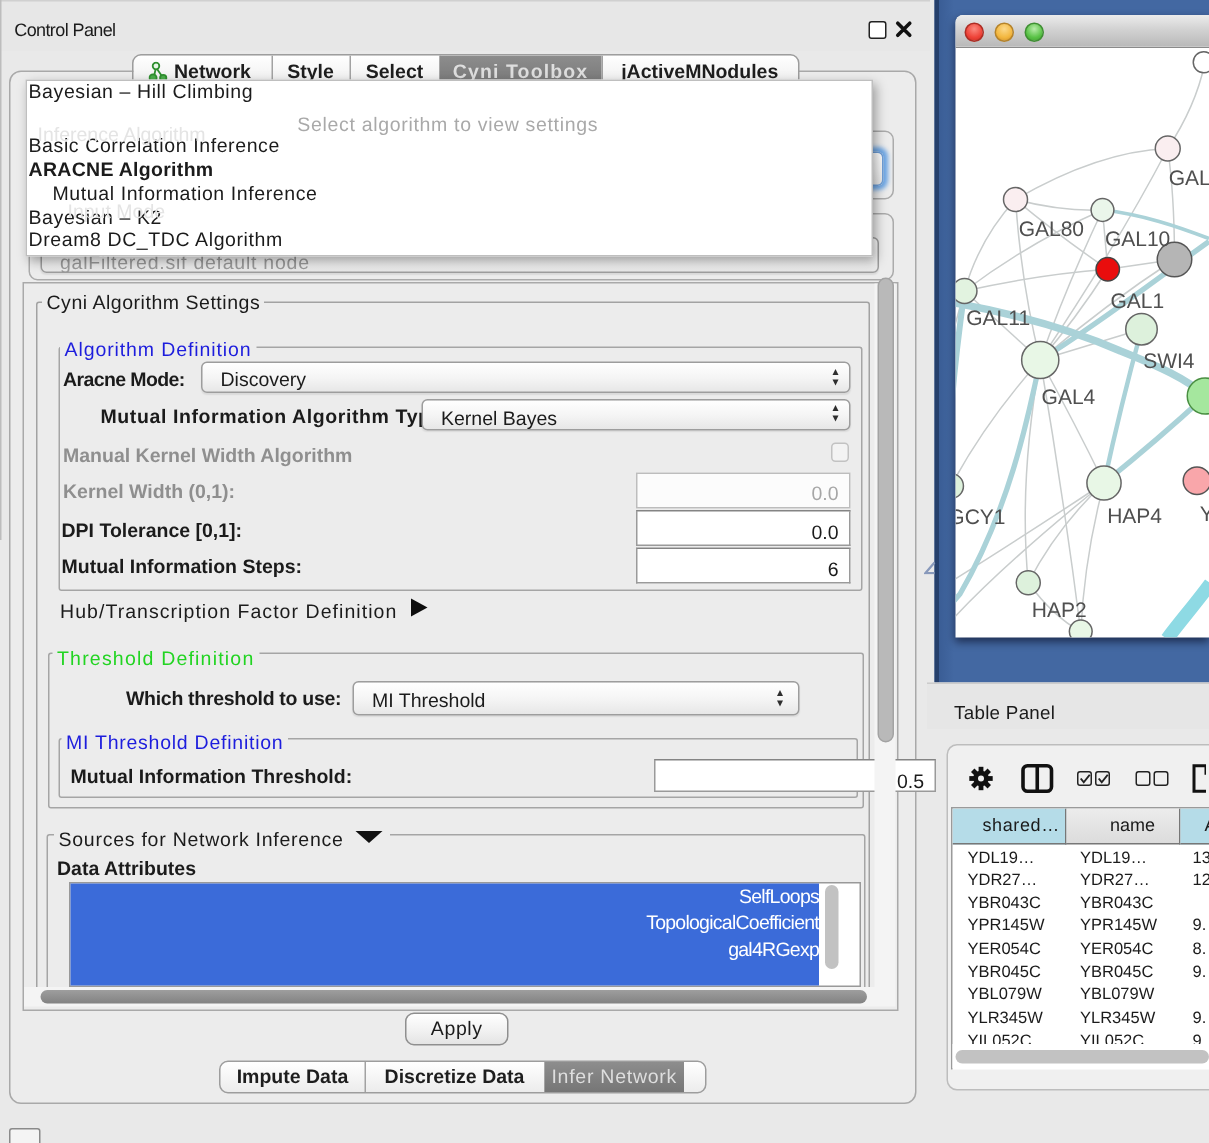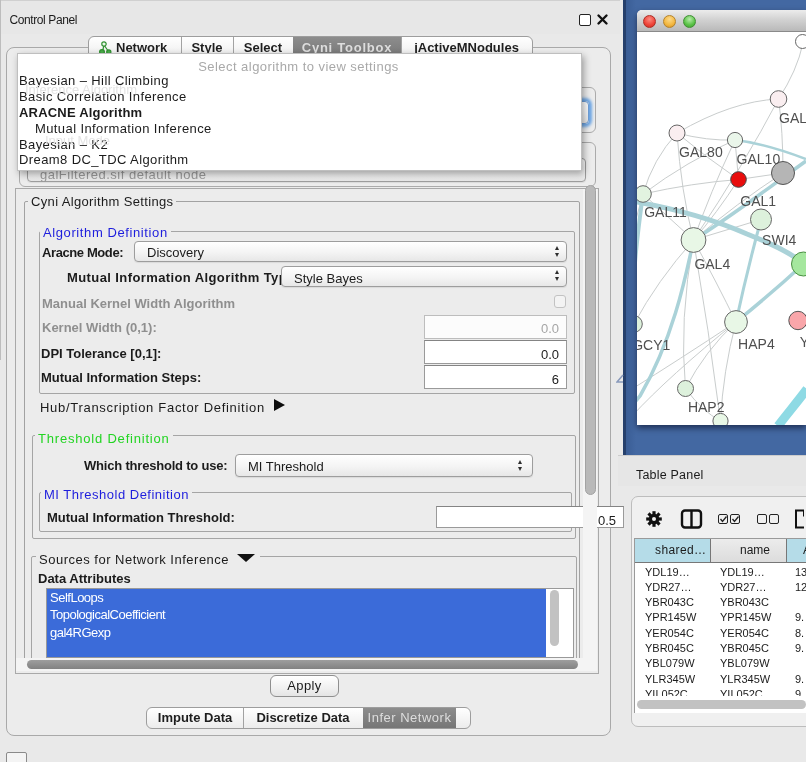--- a/index.html
+++ b/index.html
@@ -265,21 +265,21 @@
 
 <div class="abs b" style="left:42px;top:245px;letter-spacing:-0.4px;">Aracne Mode:</div>
 <div class="combo" style="left:134px;top:241px;width:431px;height:19px;">
     <span class="ct" style="top:3px;">Discovery</span>
   <div class="arr up" style="right:7px;top:4px;"></div>
     <div class="arr dn" style="right:7px;top:11px;"></div>
   </div>
 
 <div class="abs b" style="left:41px;top:270px;letter-spacing:0.4px;margin-left:26px;">Mutual Information Algorithm Type:</div>
 <div class="combo" style="left:281px;top:266px;width:284px;height:19px;">
-    <span class="ct" style="top:3.5px;">Style Bayes</span>
+    <span class="ct" style="top:3.5px;">Kernel Bayes</span>
   <div class="arr up" style="right:7px;top:3px;"></div>
     <div class="arr dn" style="right:7px;top:10px;"></div>
   </div>
 
 <div class="abs b gray" style="left:42px;top:296px;">Manual Kernel Width Algorithm</div>
 <div class="abs" style="left:554px;top:295px;width:10px;height:11px;border:1px solid #c2c2c2;border-radius:3px;background:#f3f3f3;"></div>
 
 <div class="abs b gray" style="left:42px;top:320px;">Kernel Width (0,1):</div>
 <div class="field" style="left:424px;top:315px;width:141px;height:22px;border-color:#bdbdbd;background:#fcfcfc;">
     <span class="v" style="color:#a6a6a6;top:5px;">0.0</span>
@@ -317,21 +317,21 @@
   </div>
 
 <div class="grp" style="left:31px;top:556px;width:544px;height:104px;"></div>
 <div class="gtitle" style="left:36px;top:553px;letter-spacing:0.5px;">Sources for Network Inference</div>
 <div class="abs" style="left:232px;top:550px;width:28px;height:13px;background:#ececec;"></div>
 <div class="abs" style="left:236.5px;top:553.5px;width:0;height:0;border-left:9px solid transparent;border-right:9px solid transparent;border-top:8px solid #111;"></div>
 
 <div class="abs b" style="left:38px;top:570.5px;">Data Attributes</div>
 
 <div class="abs" style="left:46px;top:588px;width:526px;height:68px;border:1px solid #999;background:#ffffff;">
-  <div class="abs" style="left:0;top:0;width:499px;height:68px;background:#3b6bd9;color:#ffffff;font-size:13px;">
+  <div class="abs" style="left:0;top:0;width:499px;height:68px;background:#3b6bd9;color:#ffffff;font-size:13px;text-align:right;">
     <div style="padding-left:3px;height:17.4px;line-height:17.9px;letter-spacing:-0.5px;">SelfLoops</div>
     <div style="padding-left:3px;height:17.4px;line-height:17.4px;letter-spacing:-0.5px;">TopologicalCoefficient</div>
     <div style="padding-left:3px;height:17.4px;line-height:17.4px;letter-spacing:-0.5px;">gal4RGexp</div>
   </div>
   <div class="abs" style="left:503px;top:1px;width:9px;height:56px;background:#c2c2c2;border-radius:5px;"></div>
 </div>
 
 <div class="abs" style="left:16px;top:658px;width:581px;height:13px;background:#f4f4f4;"></div>
 <div class="abs" style="left:27px;top:660px;width:551px;height:9px;background:linear-gradient(#9e9e9e,#828282);border-radius:5px;"></div>
 
@@ -343,22 +343,22 @@
 <div class="abs" style="left:146px;top:707px;width:323px;height:20px;background:linear-gradient(#ffffff,#ececec);border:1px solid #9d9d9d;border-radius:6px;overflow:hidden;">
   <div class="tabseg" style="left:0;width:96px;line-height:20px;">Impute Data</div>
   <div class="tabseg" style="left:96px;width:120px;line-height:20px;">Discretize Data</div>
   <div class="tabseg tabsel" style="left:216px;width:93px;line-height:20px;border-right:none;letter-spacing:0.5px;font-weight:normal;">Infer Network</div>
 </div>
 
 <div class="abs" style="left:17px;top:53px;width:563px;height:116px;background:#ffffff;border:1px solid #bfbfbf;box-shadow:2px 3px 7px rgba(0,0,0,0.35);"></div>
 <div class="abs" style="left:17px;top:53px;width:563px;height:116px;">
   <div class="abs" style="left:8px;top:29px;color:#e4e4e4;">Inference Algorithm</div>
   <div class="abs" style="left:28px;top:80px;color:#e4e4e4;">Input Mode</div>
+  <div style="padding-left:2px;height:15.9px;letter-spacing:0.4px;">Bayesian – Hill Climbing</div>
   <div style="color:#a9a9a9;text-align:center;padding-top:6px;height:14px;letter-spacing:0.45px;">Select algorithm to view settings</div>
-  <div style="padding-left:2px;height:15.9px;letter-spacing:0.4px;">Bayesian – Hill Climbing</div>
   <div style="padding-left:2px;height:15.9px;letter-spacing:0.4px;">Basic Correlation Inference</div>
   <div style="padding-left:2px;height:15.9px;font-weight:bold;letter-spacing:0.2px;">ARACNE Algorithm</div>
   <div style="padding-left:18px;height:15.9px;letter-spacing:0.4px;">Mutual Information Inference</div>
   <div style="padding-left:2px;height:15.9px;letter-spacing:0.4px;">Bayesian – K2</div>
   <div style="padding-left:2px;height:15.9px;letter-spacing:0.4px;">Dream8 DC_TDC Algorithm</div>
 </div>
 
 <div class="abs" style="left:6px;top:752px;width:19px;height:14px;background:#f4f4f4;border:1.5px solid #8a8a8a;border-radius:2px;"></div>
 
 <div class="abs" style="left:616px;top:371px;width:8px;height:9px;">

